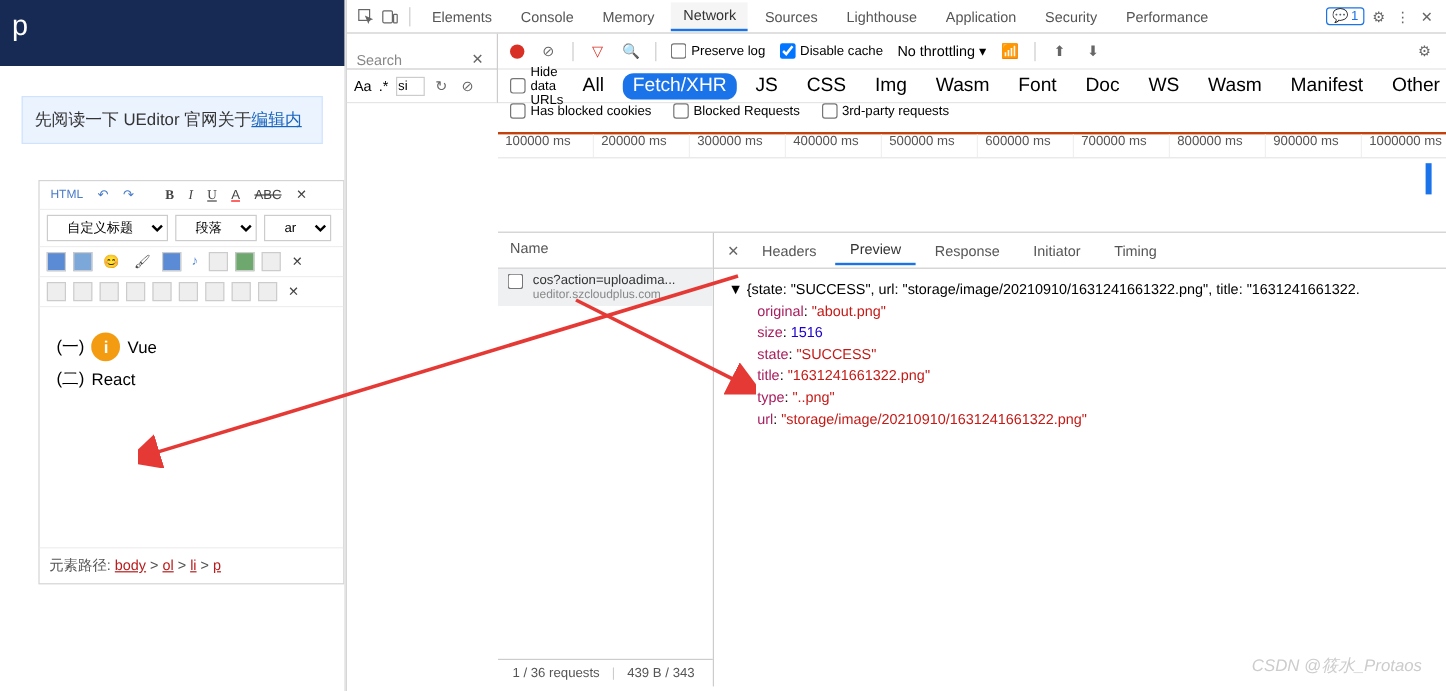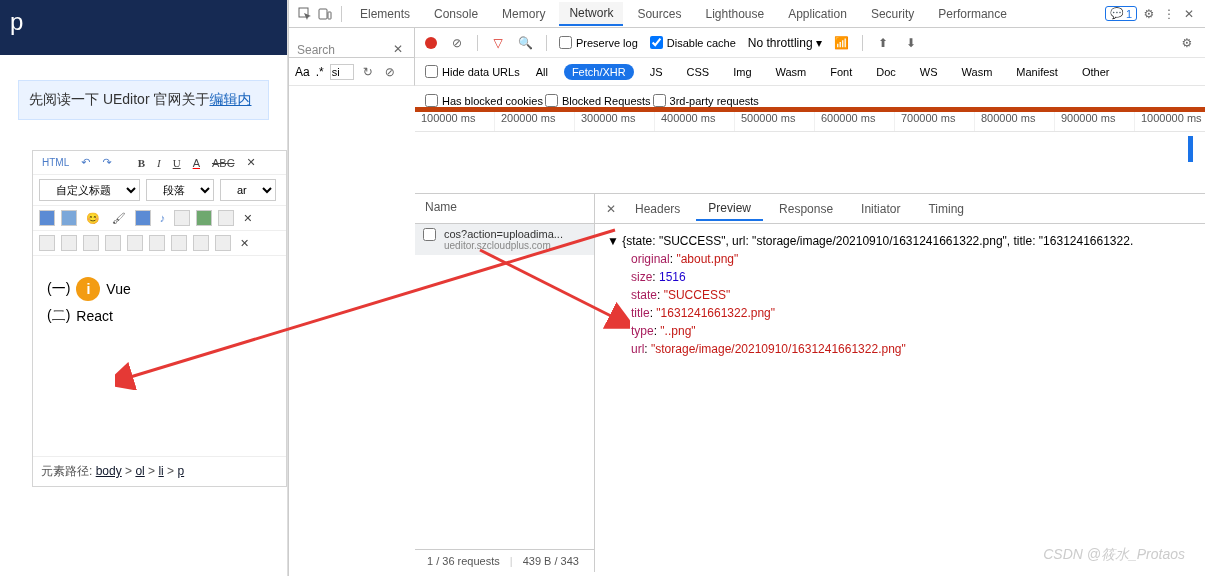--- a/index.html
+++ b/index.html
@@ -13,32 +13,32 @@
 .tb-btn{font-size:11px;color:#444;padding:1px 3px;cursor:pointer;display:inline-flex;align-items:center}
 .tb-sel{font-size:11px;border:1px solid #ccc;background:#fff;padding:2px 12px;height:22px}
 .bold{font-weight:bold;font-family:serif}
 .ital{font-style:italic;font-family:serif}
 .uline{text-decoration:underline;font-family:serif}
 .strike{text-decoration:line-through}
 .content{padding:18px 14px;height:200px}
 .li-row{font-size:14px;padding:3px 0;display:flex;align-items:center;gap:6px}
 .circ{width:24px;height:24px;border-radius:50%;background:#F39C12;display:inline-flex;align-items:center;justify-content:center;color:#fff;font-weight:bold}
 .path{border-top:1px solid #eee;padding:6px 8px;font-size:12px;color:#555}
-.path a{color:#0f172a}
+.path a{color:#b91c1c}
 .devtools{position:absolute;left:288px;top:0;width:917px;height:576px;border-left:1px solid #ccc;background:#fff;font-size:12px}
 .dt-tabbar{height:28px;border-bottom:1px solid #ccc;display:flex;align-items:center;padding:0 8px;gap:4px}
 .dt-tab{padding:4px 10px;color:#555;cursor:pointer}
 .dt-tab.active{color:#333;border-bottom:2px solid #1A73E8;background:#f5f5f5}
 .ic{width:16px;height:16px;display:inline-flex;align-items:center;justify-content:center;color:#666}
 .dt-subbar{height:30px;border-bottom:1px solid #e5e5e5;display:flex;align-items:center;padding:0 10px;gap:12px}
 .dt-filterbar{height:28px;border-bottom:1px solid #e5e5e5;display:flex;align-items:center;padding:0 10px;gap:8px}
-.pill{padding:2px 8px;border-radius:9px;font-size:11px;cursor:pointer}
+.pill{padding:2px 8px;border-radius:9px;font-size:16px;cursor:pointer}
 .pill.active{background:#1A73E8;color:#fff}
 .filter-in{border:1px solid #ccc;padding:2px 6px;font-size:11px;width:160px;color:#888}
-.dt-filterbar2{height:26px;border-bottom:5px solid #c2410c;display:flex;align-items:flex-end;padding:0 10px;gap:2px}
+.dt-filterbar2{height:26px;border-bottom:2px solid #c2410c;display:flex;align-items:flex-start;padding:0 10px;gap:18px}
 .chk{display:flex;align-items:center;gap:4px;font-size:11px}
 .timeline{height:82px;border-bottom:1px solid #ccc;position:relative}
 .timeline-head{height:20px;border-bottom:1px solid #e5e5e5;display:flex}
 .tcol{flex:0 0 80px;font-size:11px;color:#555;text-align:left;padding-left:6px;border-right:1px solid #f0f0f0}
 .timeline-body{height:62px;position:relative}
 .tmarker{position:absolute;top:4px;right:12px;width:5px;height:26px;background:#1A73E8}
 .lower{display:flex;height:378px}
 .reqlist{width:180px;border-right:1px solid #ccc}
 .reqlist-head{height:30px;border-bottom:1px solid #ccc;padding:6px 10px;font-size:12px;color:#555}
 .req-row{padding:4px 8px;background:#eef0f2;display:flex;gap:8px;align-items:flex-start;font-size:11px;color:#333}

